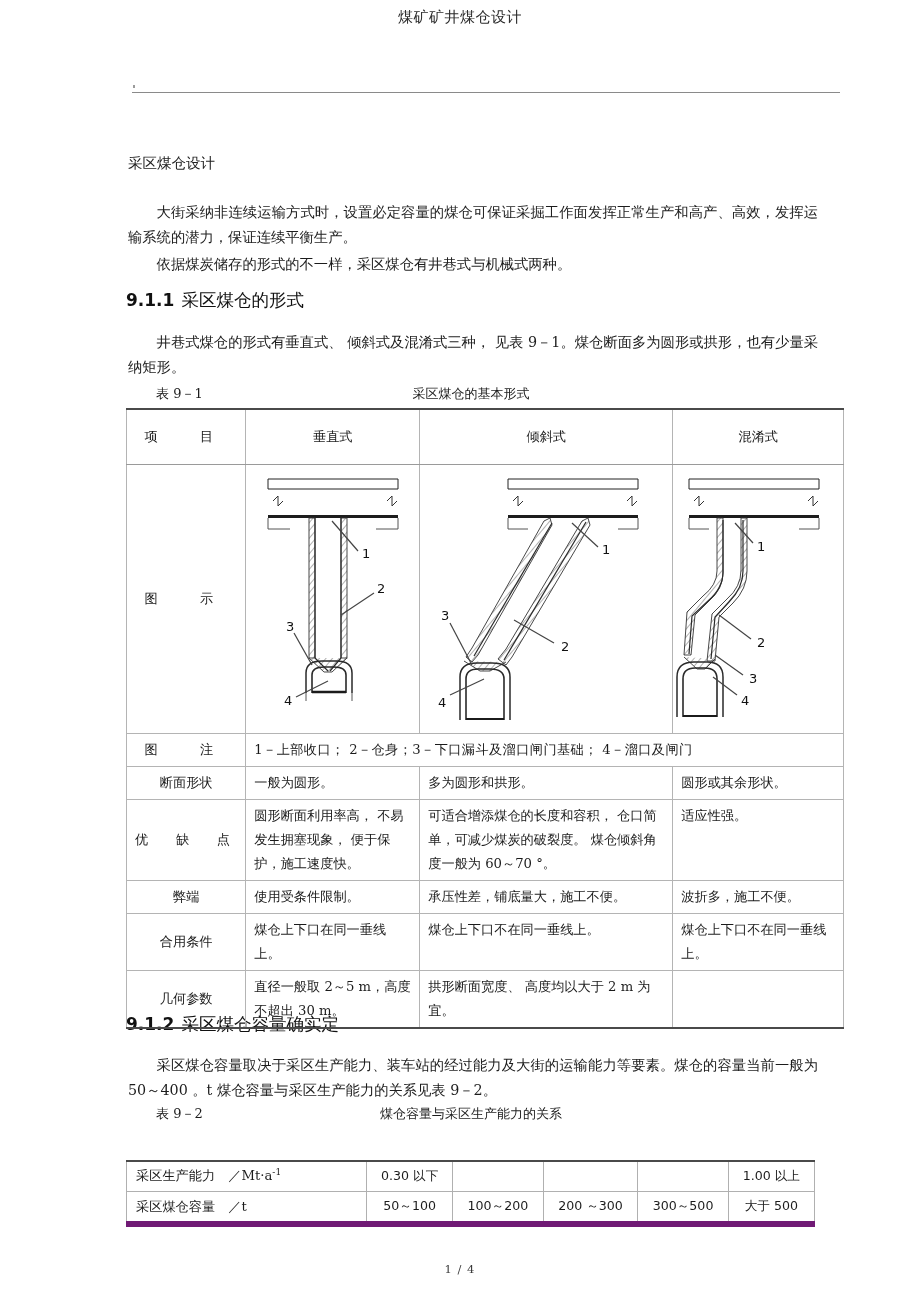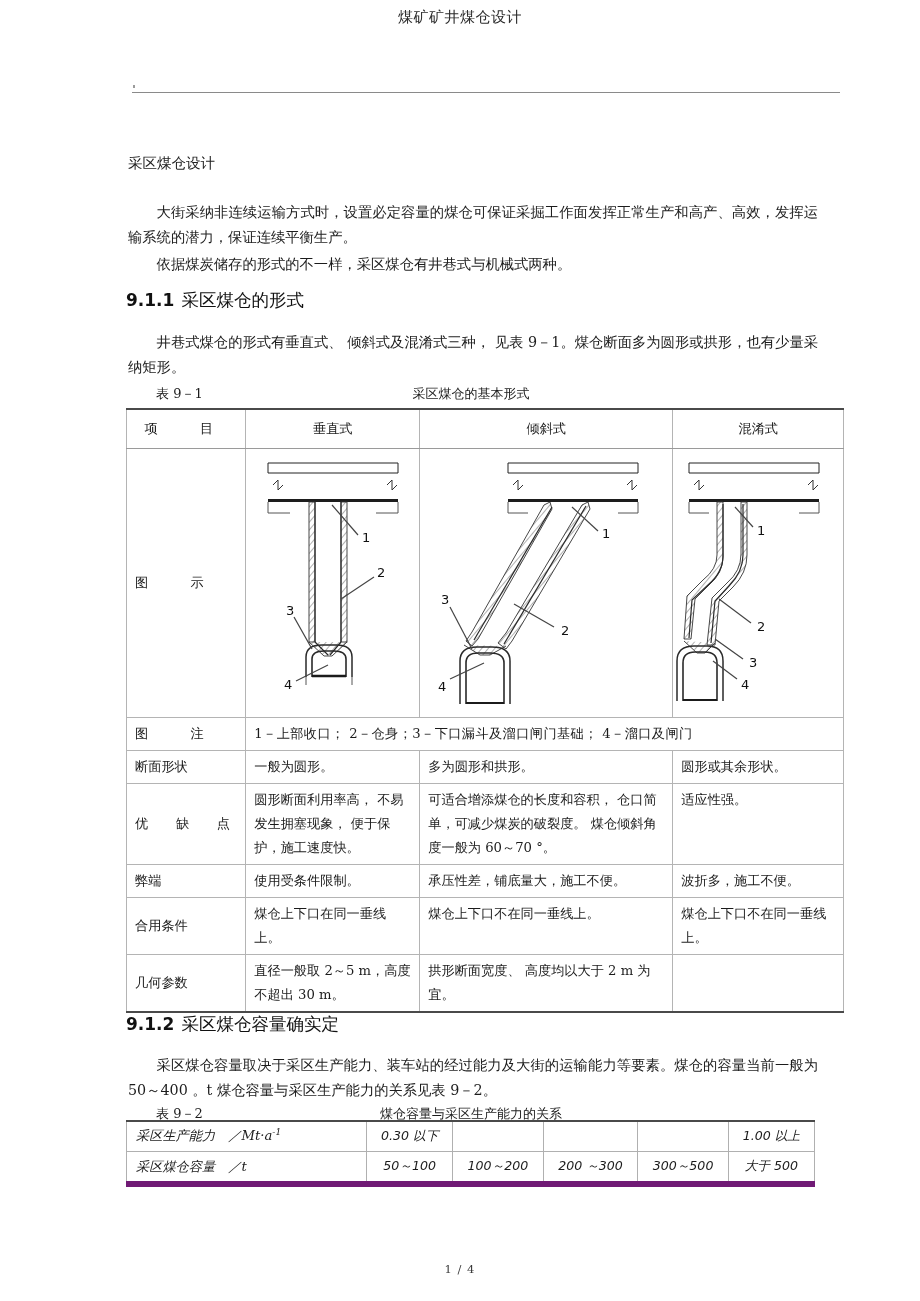--- a/index.html
+++ b/index.html
@@ -124,24 +124,25 @@
     border: 1px solid #b4b4b4;
     vertical-align: middle;
     padding: 4px 8px;
     line-height: 24px;
   }
   .tbl1 .tb-top { border-top: 2px solid #4a4a4a; }
   .tbl1 .tb-bot { border-bottom: 2px solid #4a4a4a; }
   .tbl1 .hdr-row td {
     text-align: center;
     height: 30px;
-    padding: 4px;
+    padding: 12px;
     border-bottom: 1px solid #9a9a9a;
   }
   .label-cell {
+    text-align: center;
     white-space: nowrap;
     margin-top: 44px;
   }
   .spread2 {
     letter-spacing: 1.1em;
     padding-left: 1.1em;
   }
   .spread1 {
     letter-spacing: 0.55em;
     padding-left: 0.55em;
@@ -158,26 +159,25 @@
 
   
   .fig-cell { padding: 0 !important; height: 268px; position: relative; }
   .fig-wrap { position: relative; width: 100%; height: 268px; }
   svg.fig { display: block; }
 
   
   .tbl2 {
     position: absolute;
     left: 126px;
-    top: 1120px;
+    top: 1160px;
     width: 689px;
     border-collapse: collapse;
     font-size: 13.2px;
     color: #1b1b1b;
-    font-style: italic;
   }
   .tbl2 td {
     border: 1px solid #b0b0b0;
     height: 29px;
     padding: 0 8px;
     text-align: center;
     white-space: nowrap;
   }
   .tbl2 td.lead {
     text-align: left;

